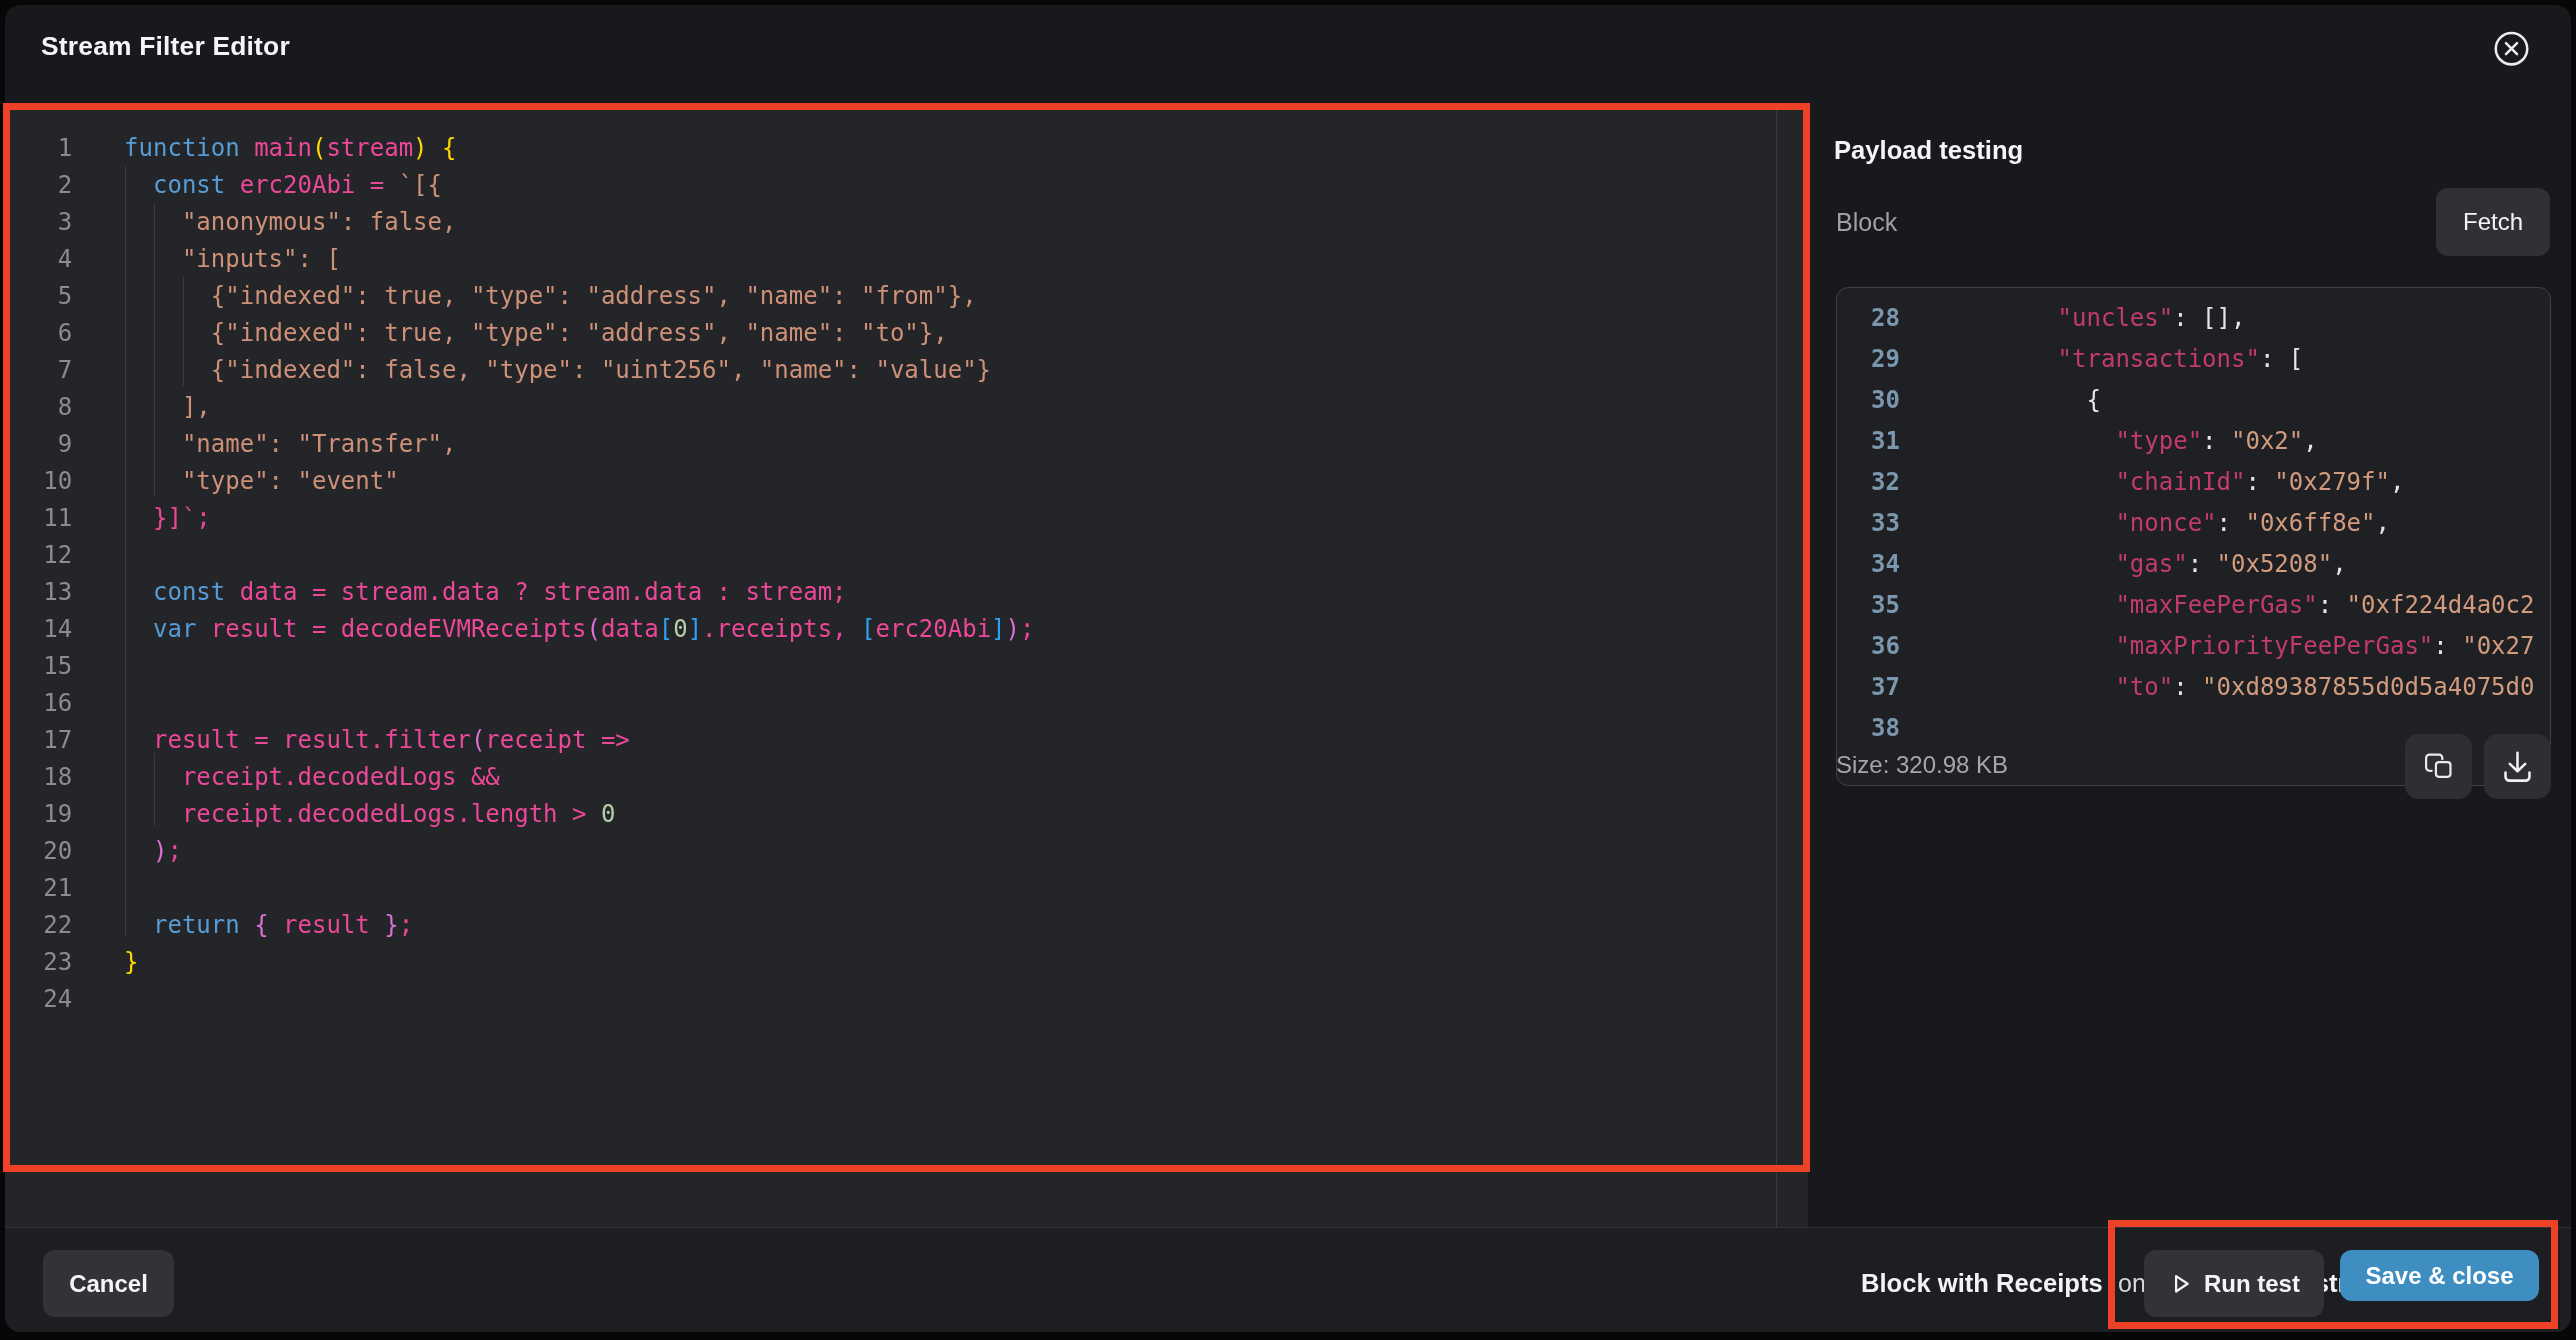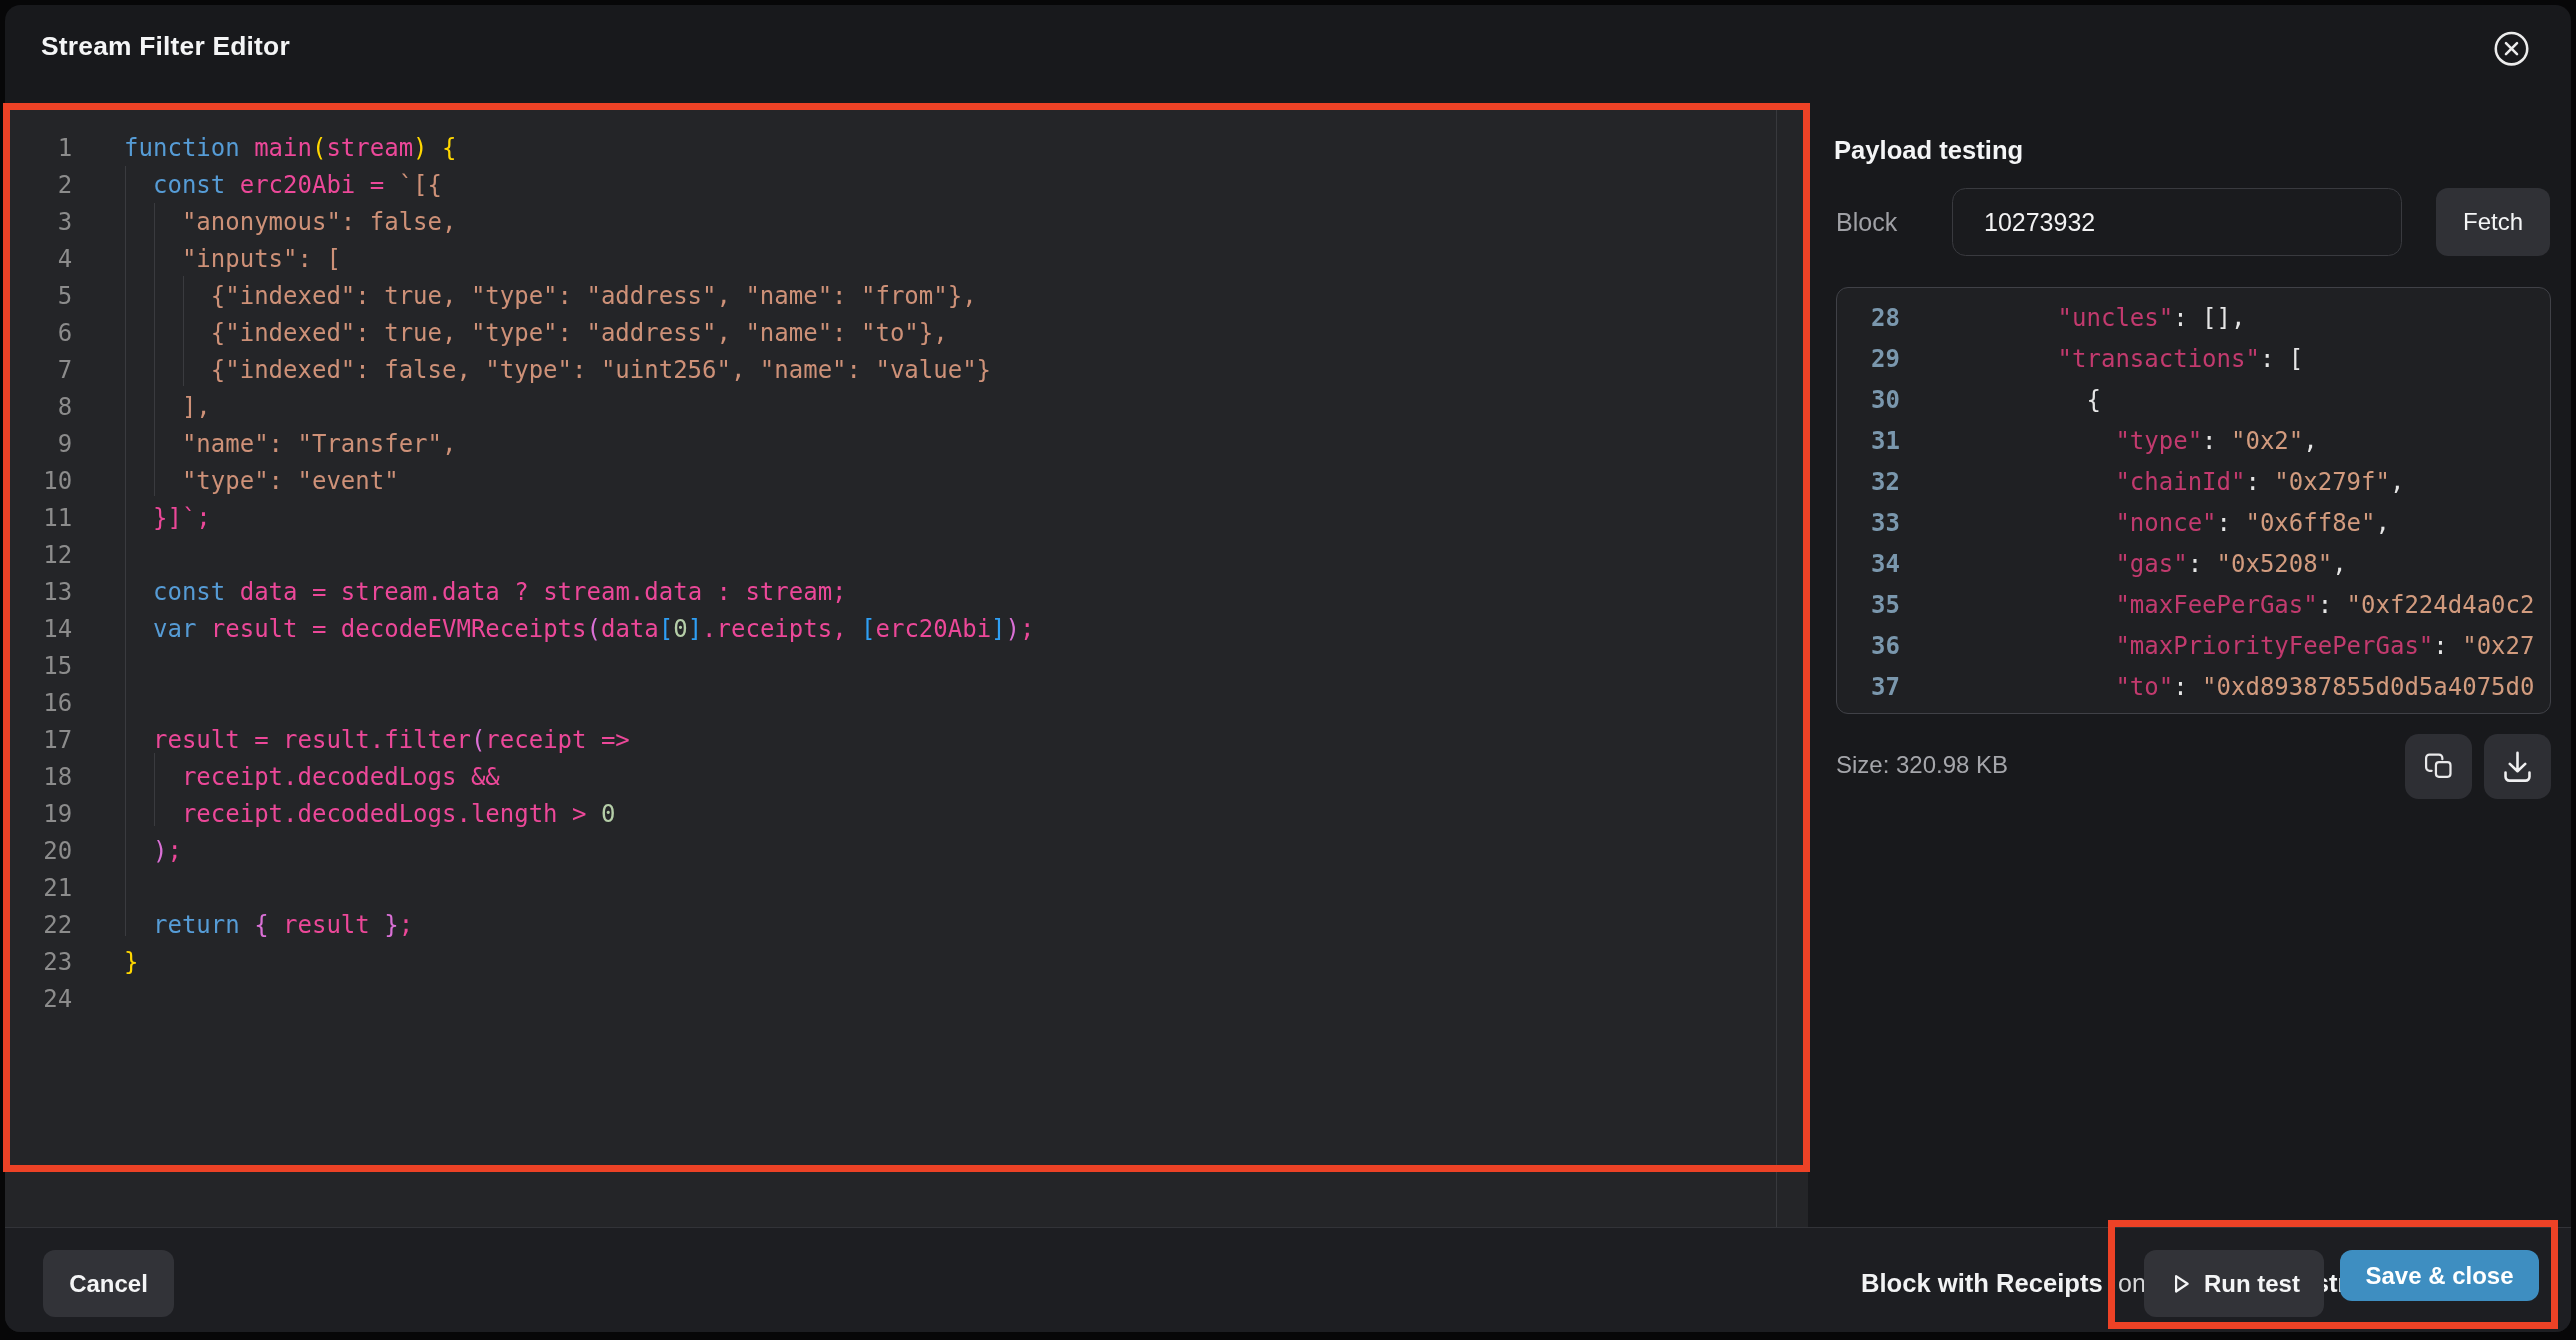--- a/index.html
+++ b/index.html
@@ -37,21 +37,21 @@
 
   
   .side-heading{position:absolute;left:1834px;top:136px;font-size:25.6px;font-weight:700;color:#f4f5f6;}
   .block-label{position:absolute;left:1836px;top:208px;font-size:25px;color:#9fa0a5;}
   .block-input{position:absolute;left:1952px;top:188px;width:450px;height:68px;box-sizing:border-box;
                background:#1a1b1e;border:1.7px solid #393a3f;border-radius:13.6px;color:#f2f2f3;
                font-family:"Liberation Sans",sans-serif;font-size:25px;padding:0 31px;outline:none;}
   .fetch-btn{position:absolute;left:2436px;top:188px;width:114px;height:68px;border:none;border-radius:12px;
              background:#303136;color:#f4f5f6;font-family:"Liberation Sans",sans-serif;
              font-size:24px;font-weight:400;cursor:pointer;}
-  .json-box{position:absolute;left:1836px;top:287px;width:715px;height:427px;box-sizing:border-box;
+  .json-box{position:absolute;left:1836px;top:287px;width:715px;height:499px;box-sizing:border-box;
             background:#1f2023;border:1.7px solid #404147;border-radius:12px;overflow:hidden;}
   #payload-code{position:absolute;left:0;top:10.2px;width:100%;
                 font-family:"DejaVu Sans Mono",monospace;font-size:24px;}
   #payload-code .crow{height:41px;line-height:41px;}
   #payload-code .ln{flex:none;width:63px;text-align:right;color:#7a97ad;font-weight:600;}
   #payload-code .lt{margin-left:42px;}
   .size-text{position:absolute;left:1836px;top:751px;font-size:24px;color:#a5a6ab;}
   .icon-btn{position:absolute;top:734px;width:67px;height:65px;border:none;border-radius:13.6px;
             background:#2e2f34;color:#e9e9ea;cursor:pointer;padding:0;}
   .copy-btn{left:2405px;} .download-btn{left:2484px;}
@@ -124,21 +124,20 @@
       <div class="crow"><span class="ln">24</span><span class="lt"></span></div>
     </div>
   <div class="guide" style="left:125px;top:166px;height:770px;"></div>
   <div class="guide" style="left:154px;top:203px;height:293px;"></div>
   <div class="guide" style="left:183px;top:276px;height:110px;"></div>
   <div class="guide" style="left:154px;top:753px;height:73px;"></div>
   <div class="scroll-divider"></div>
 
   <div class="side-heading">Payload testing</div>
   <div class="block-label">Block</div>
-  <input class="block-input" type="text" value="10273932" style="">
   <button class="fetch-btn">Fetch</button>
 
   <div class="json-box">
     <div id="payload-code">
         <div class="crow"><span class="ln">28</span><span class="lt"><span class="tk-pun">        </span><span class="tk-key">"uncles"</span><span class="tk-pun">: [],</span></span></div>
         <div class="crow"><span class="ln">29</span><span class="lt"><span class="tk-pun">        </span><span class="tk-key">"transactions"</span><span class="tk-pun">: [</span></span></div>
         <div class="crow"><span class="ln">30</span><span class="lt"><span class="tk-pun">          {</span></span></div>
         <div class="crow"><span class="ln">31</span><span class="lt"><span class="tk-pun">            </span><span class="tk-key">"type"</span><span class="tk-pun">: </span><span class="tk-val">"0x2"</span><span class="tk-pun">,</span></span></div>
         <div class="crow"><span class="ln">32</span><span class="lt"><span class="tk-pun">            </span><span class="tk-key">"chainId"</span><span class="tk-pun">: </span><span class="tk-val">"0x279f"</span><span class="tk-pun">,</span></span></div>
         <div class="crow"><span class="ln">33</span><span class="lt"><span class="tk-pun">            </span><span class="tk-key">"nonce"</span><span class="tk-pun">: </span><span class="tk-val">"0x6ff8e"</span><span class="tk-pun">,</span></span></div>

